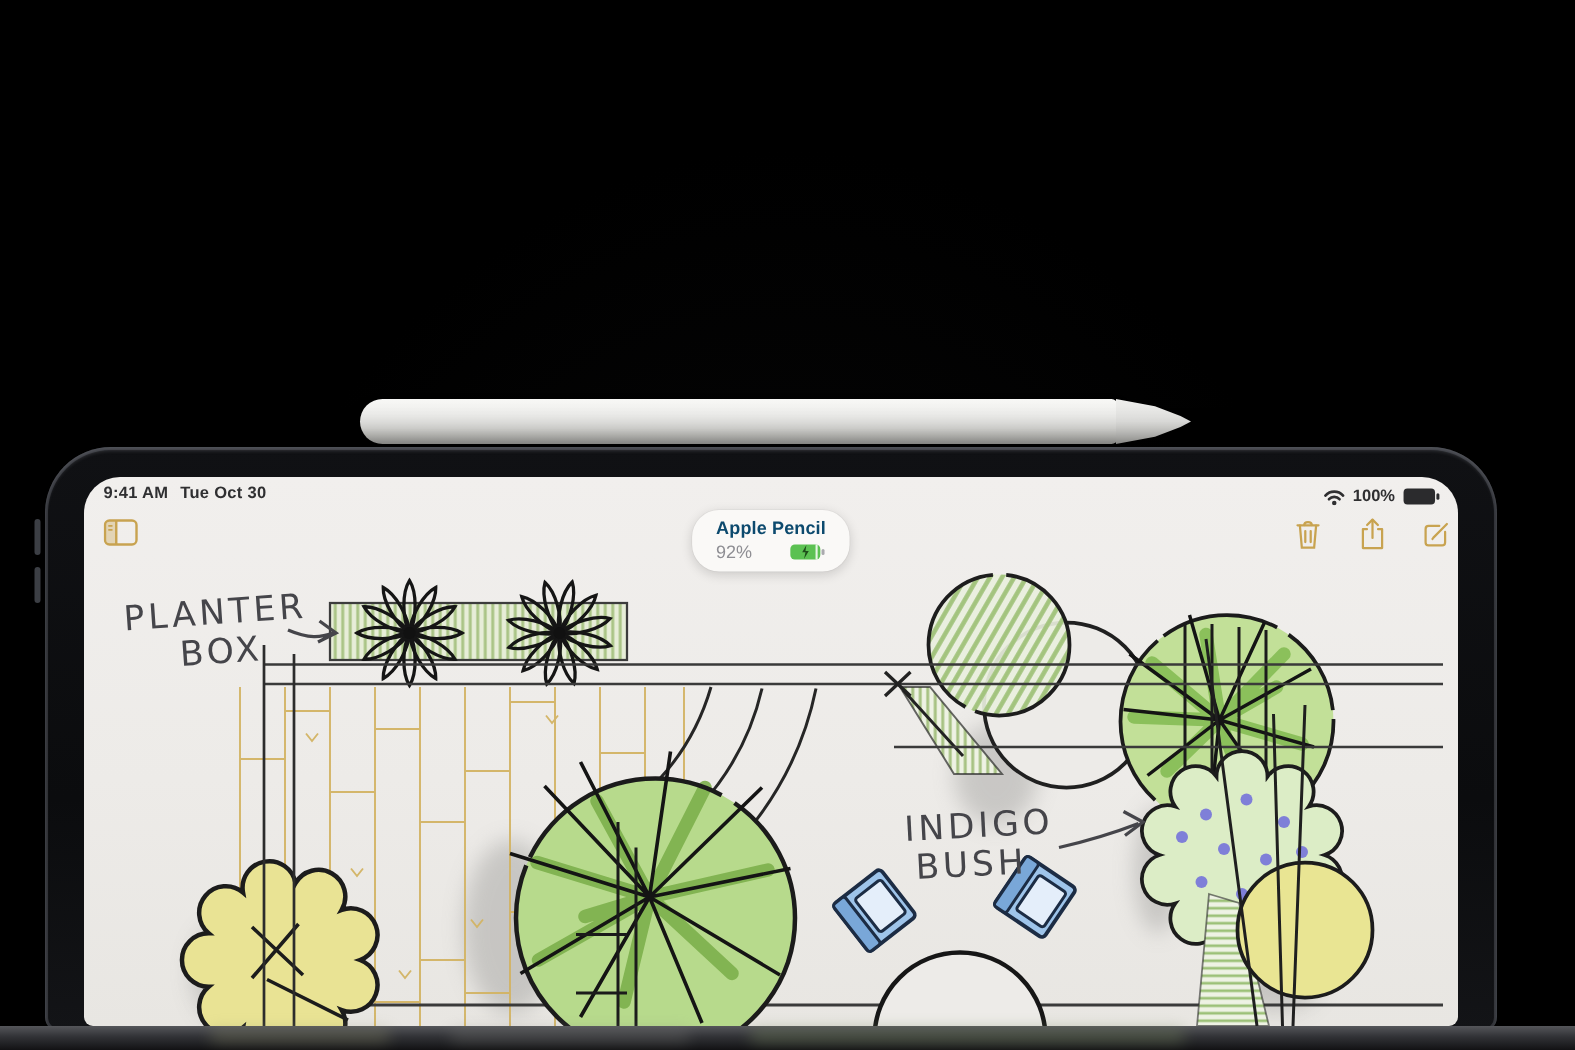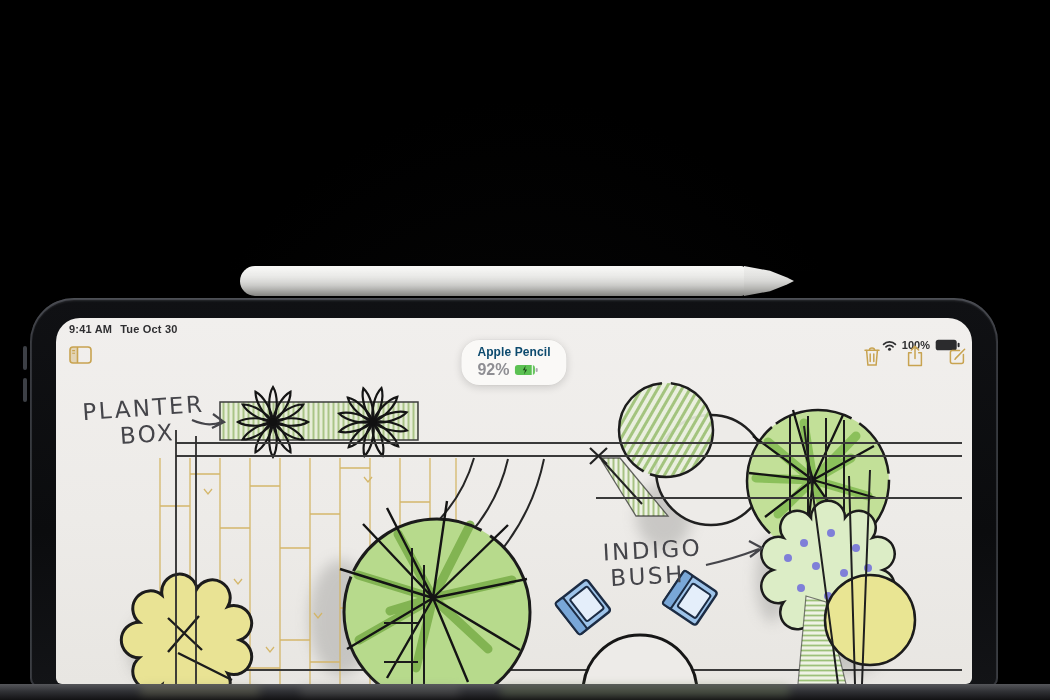--- a/index.html
+++ b/index.html
@@ -25,28 +25,28 @@
   .side-btn{position:absolute;width:4px;height:24px;border-radius:2px;background:#3c3f45;}
   .screen{position:absolute;left:26px;right:26px;top:20px;bottom:4px;overflow:hidden;
     border-radius:24px 24px 6px 6px;
     background:linear-gradient(180deg,#f1efed 0%,#edebe8 55%,#e8e6e2 100%);}
 
   
   .statusbar{position:absolute;top:3px;left:0;right:0;height:18px;color:#2f2f31;
     font-size:11px;font-weight:700;}
   .sb-left{position:absolute;left:13px;top:2px;letter-spacing:.2px;}
   .sb-left .date{margin-left:8px;font-weight:600;}
-  .sb-right{position:absolute;right:12px;top:18px;display:flex;align-items:center;gap:5px;}
+  .sb-right{position:absolute;right:12px;top:4px;display:flex;align-items:center;gap:5px;}
   .chrome-icon{position:absolute;cursor:pointer;}
   .pill{position:absolute;left:50%;transform:translateX(-50%);top:22px;
     background:#faf9f7;border-radius:18px;padding:5px 16px 6px;text-align:center;
     box-shadow:0 2px 8px rgba(0,0,0,.16), 0 0 0 .5px rgba(0,0,0,.04);}
   .pill-title{font-size:12px;font-weight:700;color:#0c4a6e;letter-spacing:.1px;}
-  .pill-sub{margin-top:2px;font-size:16px;color:#8e8e93;display:flex;align-items:center;
-    justify-content:flex-start;gap:5px;font-weight:700;}
+  .pill-sub{margin-top:2px;font-size:12px;color:#8e8e93;display:flex;align-items:center;
+    justify-content:space-between;gap:5px;font-weight:400;}
 
   
   .drawing{position:absolute;inset:0;width:100%;height:100%;}
   .hand{font-family:"DejaVu Sans", sans-serif;font-size:23px;letter-spacing:2.5px;
         fill:#45454a;font-weight:500;}
 
   
   .table{position:absolute;left:0;right:0;top:684px;height:16px;
     background:linear-gradient(180deg,#55565a 0%,#313236 45%,#121214 100%);}
   .refl{position:absolute;top:686px;height:9px;filter:blur(5px);border-radius:4px;}

